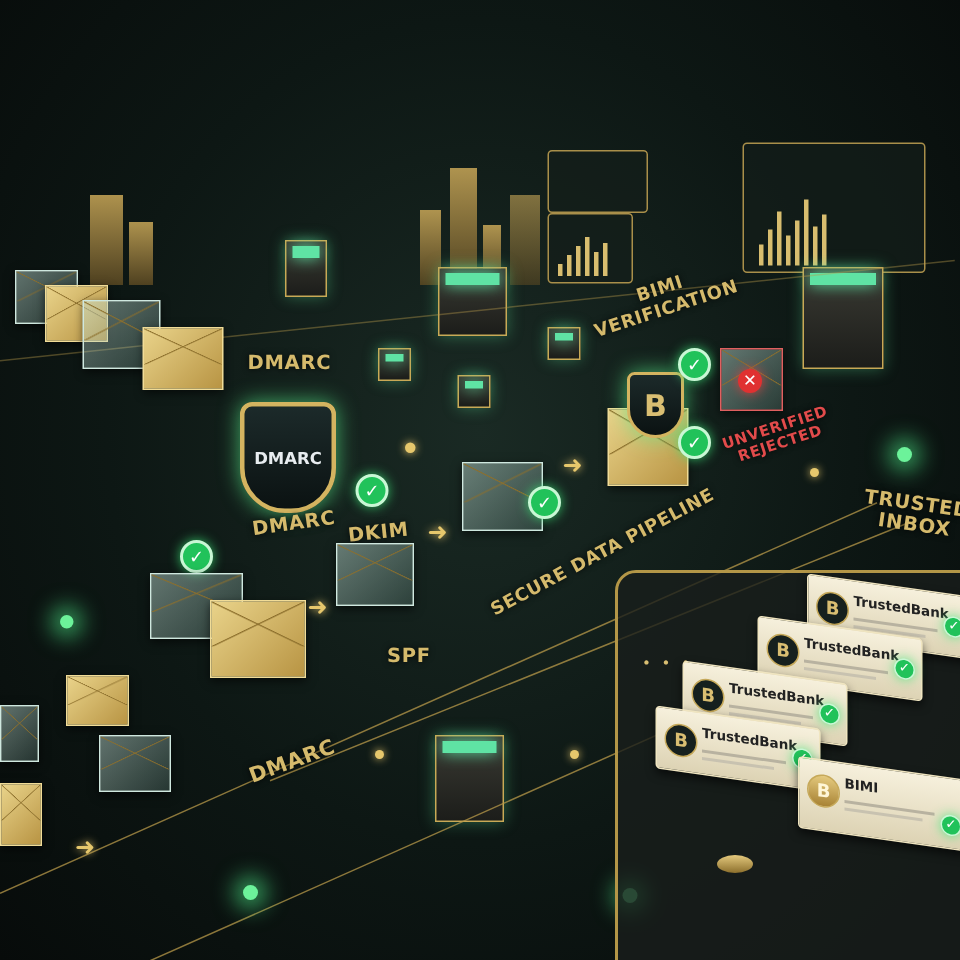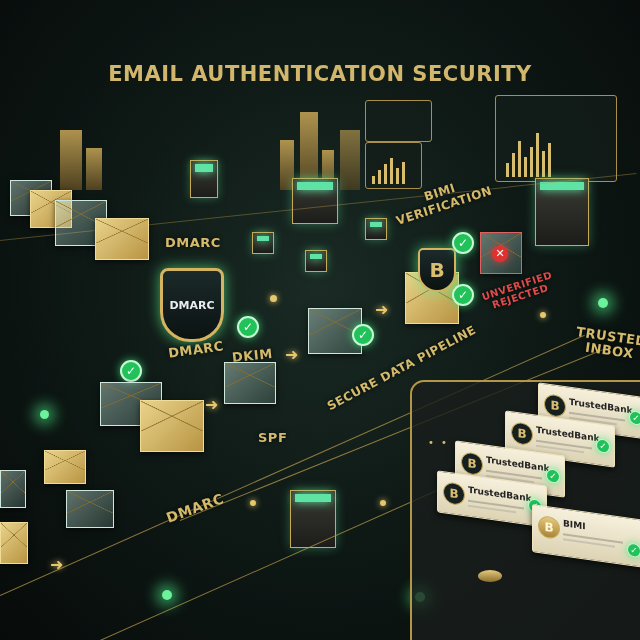--- a/index.html
+++ b/index.html
@@ -39,21 +39,20 @@
   .card .rule2{position:absolute;left:30px;right:30px;top:29px;height:2px;background:#c8c2b0;}
   .card .check{width:12px;height:12px;line-height:12px;font-size:9px;right:4px;top:14px;border-width:1px;}
   .wdots{position:absolute;left:428px;top:437px;color:#d9be72;font-size:10px;letter-spacing:2px;}
   .arrow{position:absolute;color:#e6c76c;font-size:16px;text-shadow:0 0 6px #e6c76c;}
 </style>
 </head>
 <body>
 
 <div class="stage">
 
-  <div class="subtitle">EMAIL AUTHENTICATION SECURITY</div>
 
   <div style="position:absolute;left:50px;top:110px;width:320px;height:80px;">
     <div class="bldg" style="left:10px;width:22px;height:60px;"></div>
     <div class="bldg" style="left:36px;width:16px;height:42px;"></div>
     <div class="bldg" style="left:230px;width:14px;height:50px;"></div>
     <div class="bldg" style="left:250px;width:18px;height:78px;"></div>
     <div class="bldg" style="left:272px;width:12px;height:40px;"></div>
     <div class="bldg" style="left:290px;width:20px;height:60px;opacity:0.6;"></div>
   </div>
 

